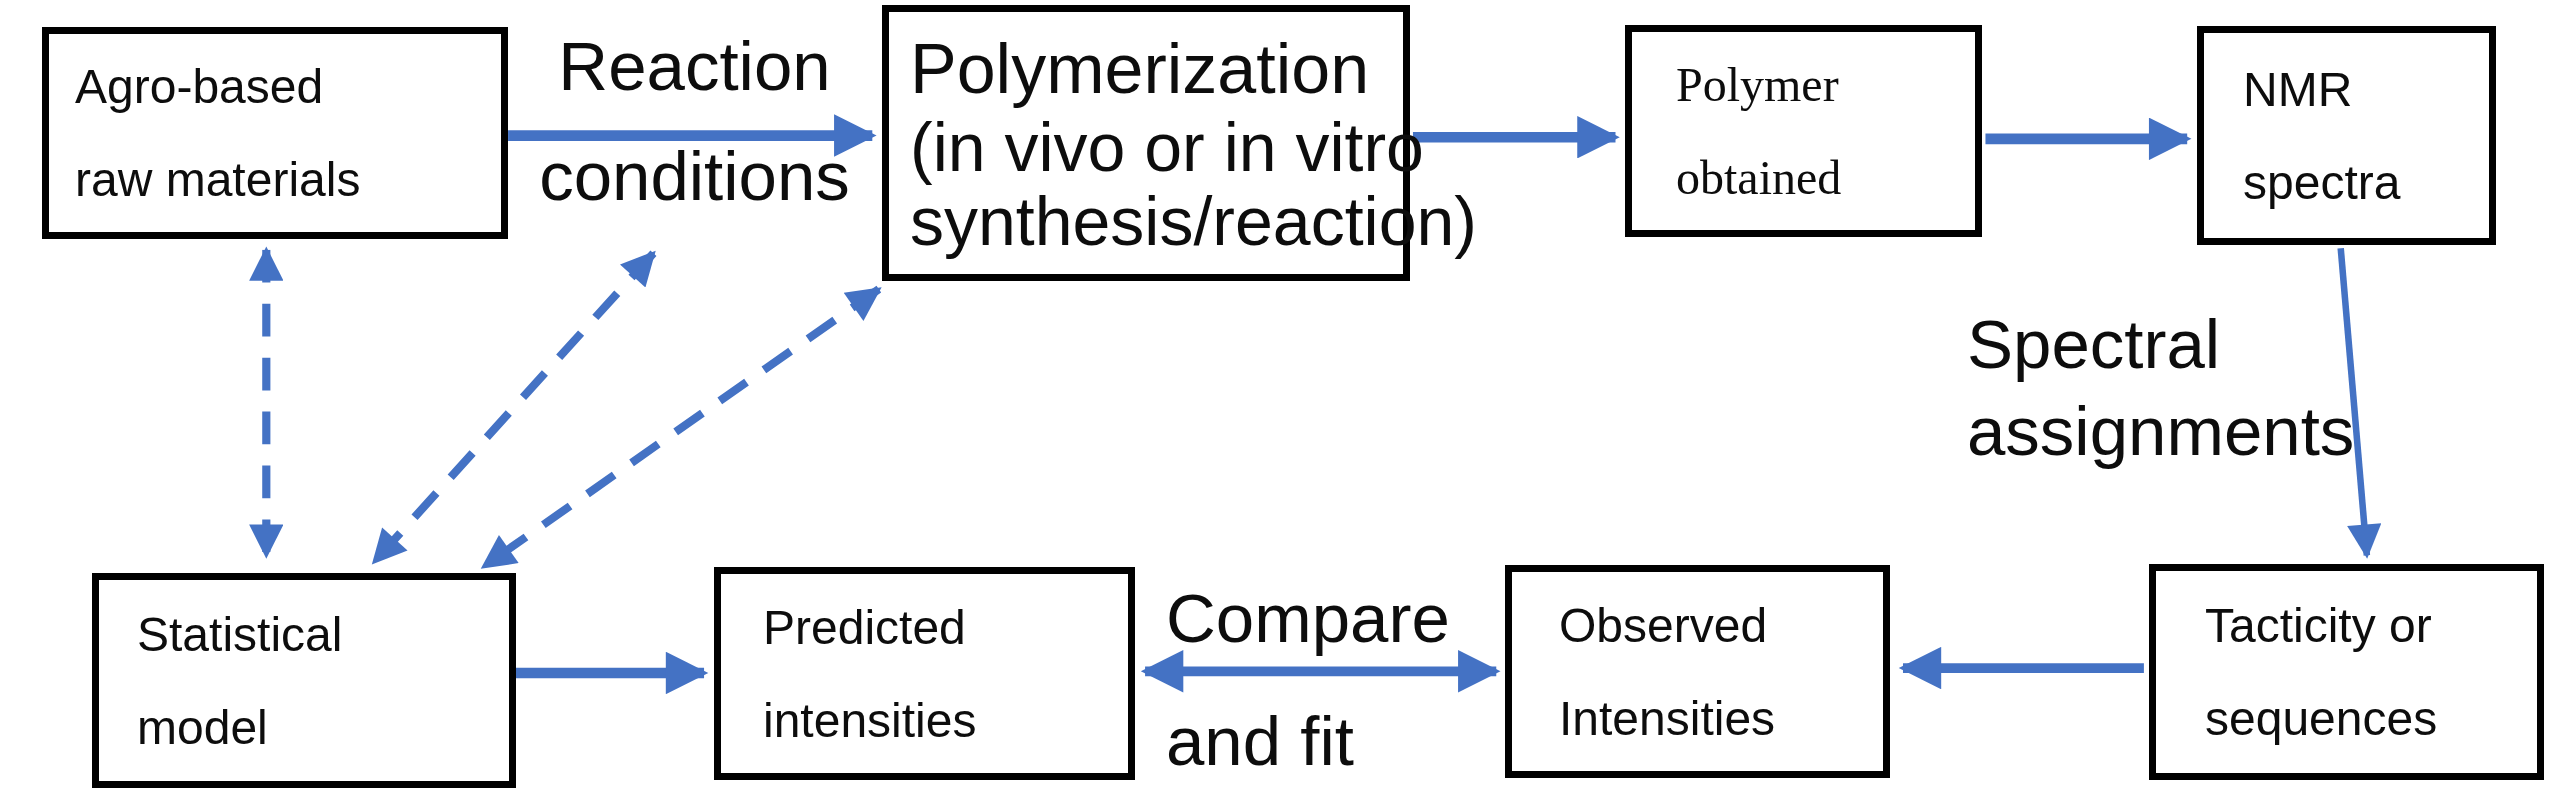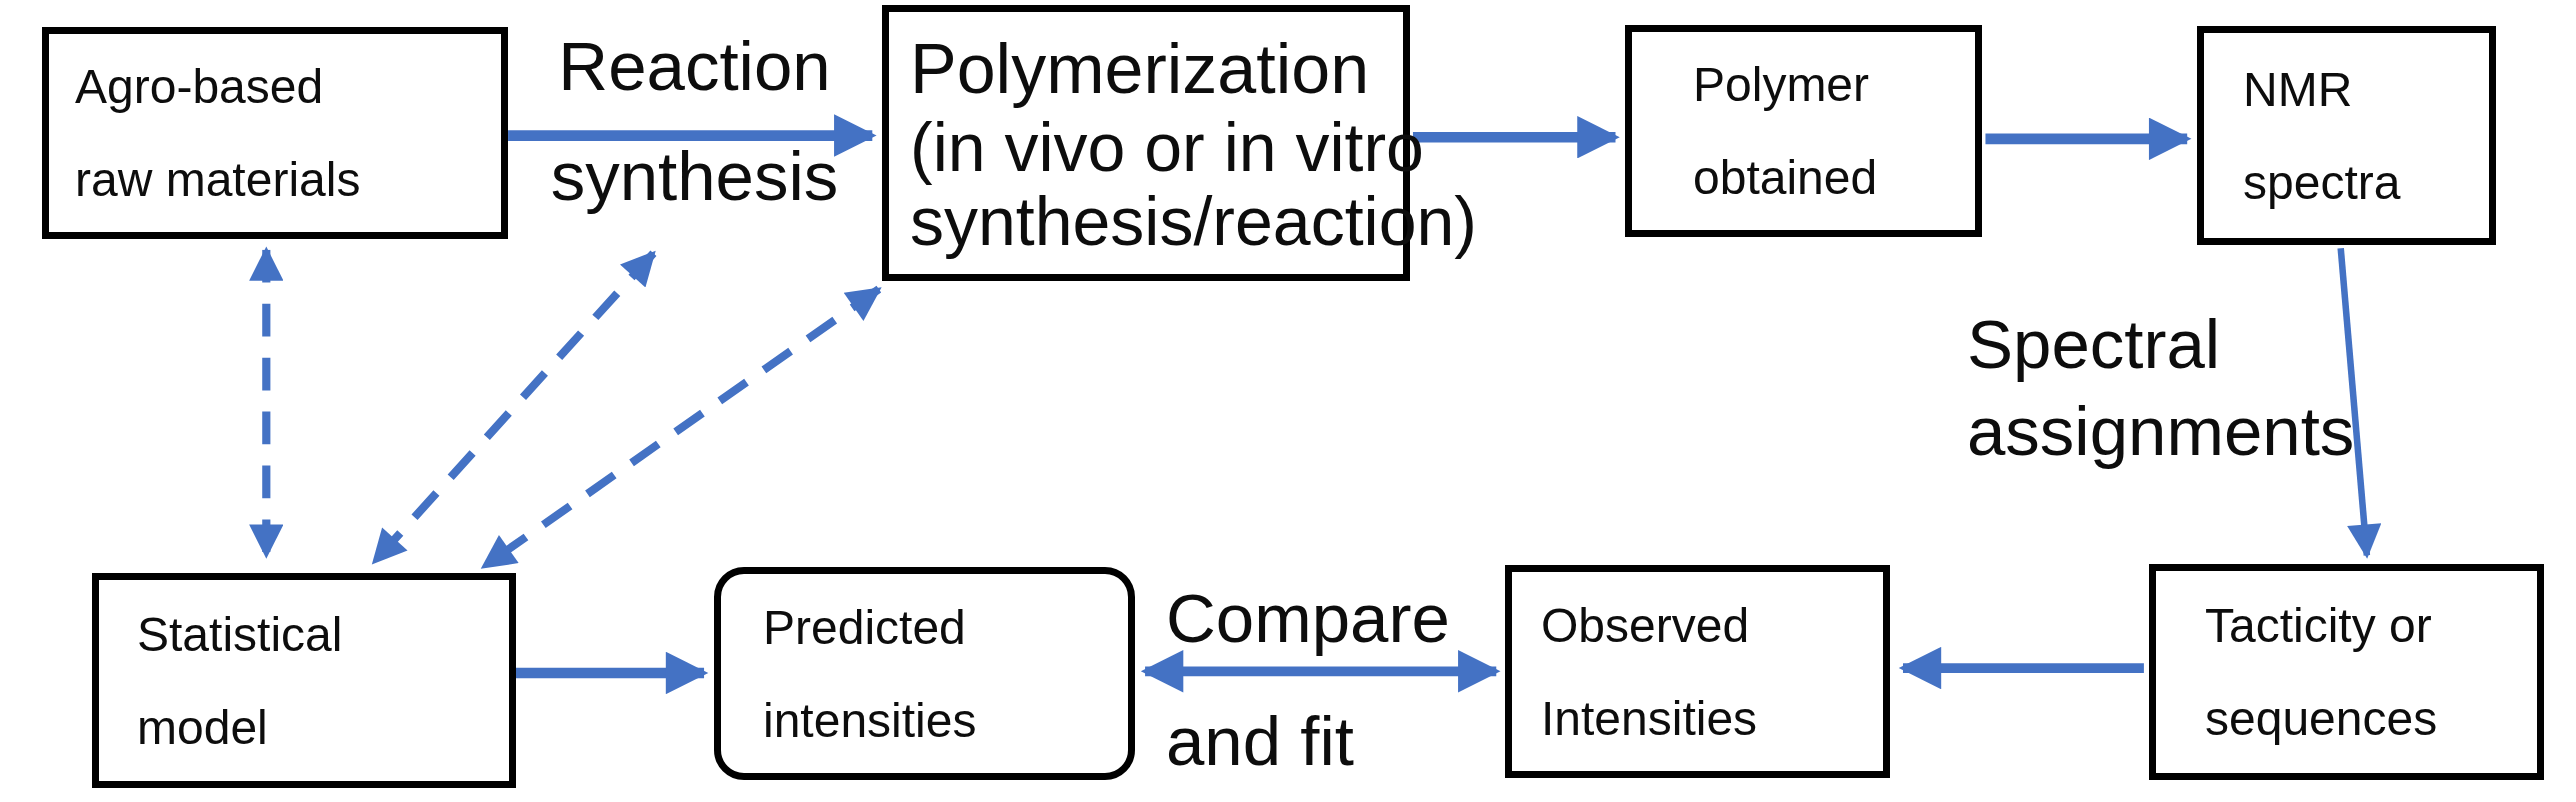--- a/index.html
+++ b/index.html
@@ -77,53 +77,53 @@
     <span class="nline">Agro-based</span>
     <span class="nline">raw materials</span>
   </div>
 
   <div class="node node-poly" style="left:882px; top:4.9px; width:528px; height:276px; padding-left:21px; font-size:70px;">
     <span class="nline">Polymerization</span>
     <span class="nline nline-sub">(in vivo or in vitro</span>
     <span class="nline nline-sub">synthesis/reaction)</span>
   </div>
 
-  <div class="node" style="left:1625px; top:24.5px; width:357px; height:212px; padding-left:61px;">
+  <div class="node" style="left:1625px; top:24.5px; width:357px; height:212px; padding-left:44px;font-family:Liberation Serif, serif;">
     <span class="nline">Polymer</span>
     <span class="nline">obtained</span>
   </div>
 
   <div class="node" style="left:2197px; top:26px; width:299px; height:219px; padding-left:39px;">
     <span class="nline">NMR</span>
     <span class="nline">spectra</span>
   </div>
 
   <div class="node" style="left:92px; top:565px; width:424px; height:215px; padding-left:38px;margin-top:8px;">
     <span class="nline">Statistical</span>
     <span class="nline">model</span>
   </div>
 
-  <div class="node" style="left:714px; top:567px; width:421px; height:213px; padding-left:42px;border-radius:30px;">
+  <div class="node" style="left:714px; top:567px; width:421px; height:213px; padding-left:42px;">
     <span class="nline">Predicted</span>
     <span class="nline">intensities</span>
   </div>
 
-  <div class="node" style="left:1505px; top:565px; width:385px; height:213px; padding-left:29px;">
+  <div class="node" style="left:1505px; top:565px; width:385px; height:213px; padding-left:47px;">
     <span class="nline">Observed</span>
     <span class="nline">Intensities</span>
   </div>
 
   <div class="node" style="left:2149px; top:564px; width:395px; height:216px; padding-left:49px;">
     <span class="nline">Tacticity or</span>
     <span class="nline">sequences</span>
   </div>
 
   <div class="edge-label centered" style="left:527px; top:23px; width:335px; row-gap:23px;">
     <span>Reaction</span>
-    <span>synthesis</span>
+    <span>conditions</span>
   </div>
 
   <div class="edge-label" style="left:1967px; top:301px; width:425px;">
     <span>Spectral</span>
     <span>assignments</span>
   </div>
 
   <div class="edge-label" style="left:1166px; top:575px; width:343px; row-gap:36px;">
     <span>Compare</span>
     <span>and fit</span>

